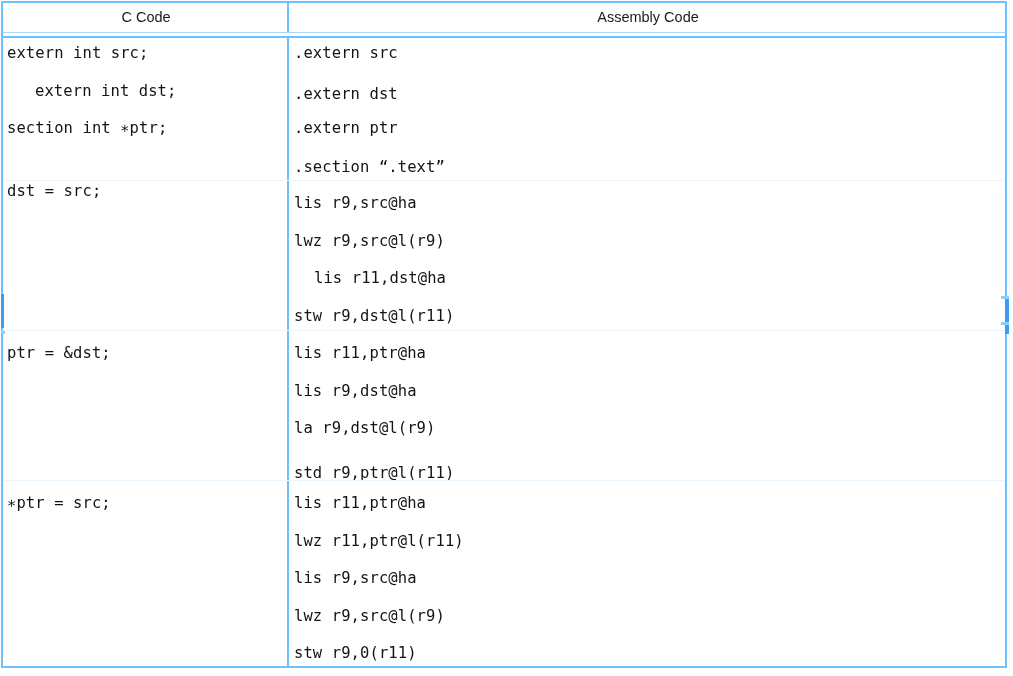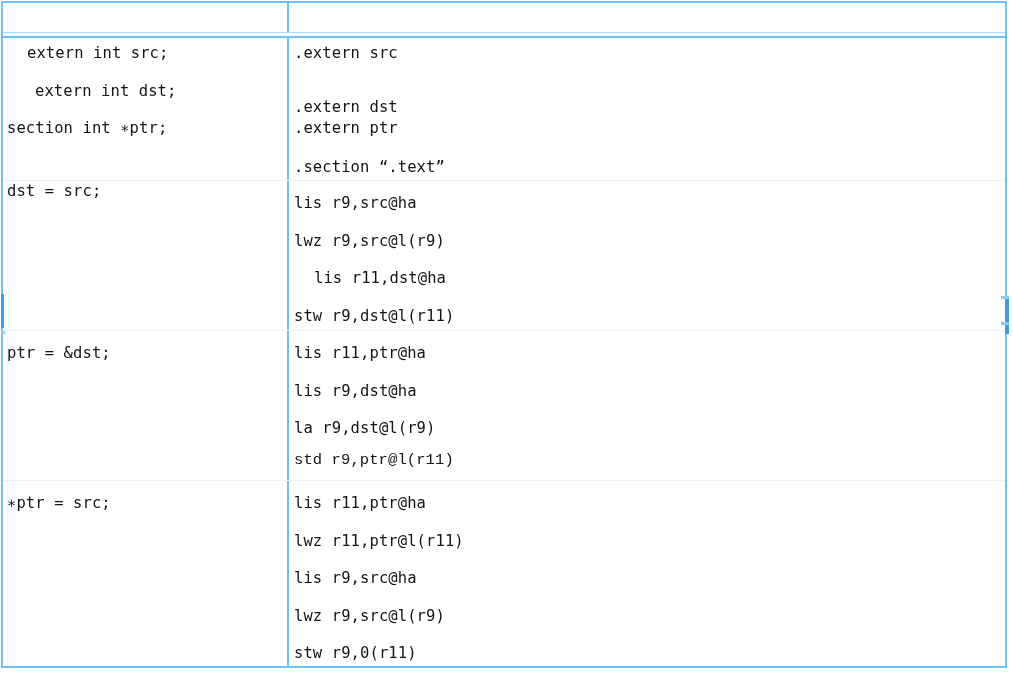--- a/index.html
+++ b/index.html
@@ -145,49 +145,53 @@
 </head>
 <body>
 
 <div id="table-wrap">
 
   <div class="frame-top"></div>
   <div class="frame-left"></div>
   <div class="frame-right"></div>
   <div class="frame-bottom"></div>
 
+  <div class="header-row">
+    <div class="header-cell c-col">C Code</div>
+    <div class="header-cell asm-col">Assembly Code</div>
+  </div>
   <div class="hdr-divider"></div>
 
   <div class="rule-thin"></div>
   <div class="rule-gap"></div>
   <div class="rule-thick"></div>
 
   <div class="body-divider"></div>
 
   <div class="code-col c-col" id="c-col">
-      <div class="code-line" style="top: 6px; margin-left: 20px;">extern int src;</div>
+      <div class="code-line" style="top: 6px;">extern int src;</div>
       <div class="code-line" style="top: 43.5px; margin-left: 28px;">extern int dst;</div>
       <div class="code-line" style="top: 81px;">section int ∗ptr;</div>
       <div class="code-line" style="top: 144px;">dst = src;</div>
       <div class="code-line" style="top: 306px;">ptr = &amp;dst;</div>
       <div class="code-line" style="top: 456px;">∗ptr = src;</div>
     </div>
   <div class="code-col asm-col" id="asm-col">
       <div class="code-line" style="top: 6px;">.extern src</div>
-      <div class="code-line" style="top: 60px;">.extern dst</div>
+      <div class="code-line" style="top: 47px;">.extern dst</div>
       <div class="code-line" style="top: 81px;">.extern ptr</div>
       <div class="code-line" style="top: 120px;">.section “.text”</div>
       <div class="code-line" style="top: 156px;">lis r9,src@ha</div>
       <div class="code-line" style="top: 193.5px;">lwz r9,src@l(r9)</div>
       <div class="code-line" style="top: 231px; margin-left: 20px;">lis r11,dst@ha</div>
       <div class="code-line" style="top: 268.5px;">stw r9,dst@l(r11)</div>
       <div class="code-line" style="top: 306px;">lis r11,ptr@ha</div>
       <div class="code-line" style="top: 343.5px;">lis r9,dst@ha</div>
       <div class="code-line" style="top: 381px;">la r9,dst@l(r9)</div>
-      <div class="code-line" style="top: 413px; font-family: Liberation Mono, monospace;">std r9,ptr@l(r11)</div>
+      <div class="code-line" style="top: 426px;">std r9,ptr@l(r11)</div>
       <div class="code-line" style="top: 456px;">lis r11,ptr@ha</div>
       <div class="code-line" style="top: 493.5px;">lwz r11,ptr@l(r11)</div>
       <div class="code-line" style="top: 531px;">lis r9,src@ha</div>
       <div class="code-line" style="top: 568.5px;">lwz r9,src@l(r9)</div>
       <div class="code-line" style="top: 606px;">stw r9,0(r11)</div>
     </div>
 
   <div class="sb-handle" style="left:1px;  top:294px; width:3px; height:34px;"></div>
   <div class="sb-tick" style="left:1px;  top:330px; width:4px; height:4px;"></div>
   <div class="sb-handle" style="left:1005px; top:296px; width:4px; height:38px;"></div>

